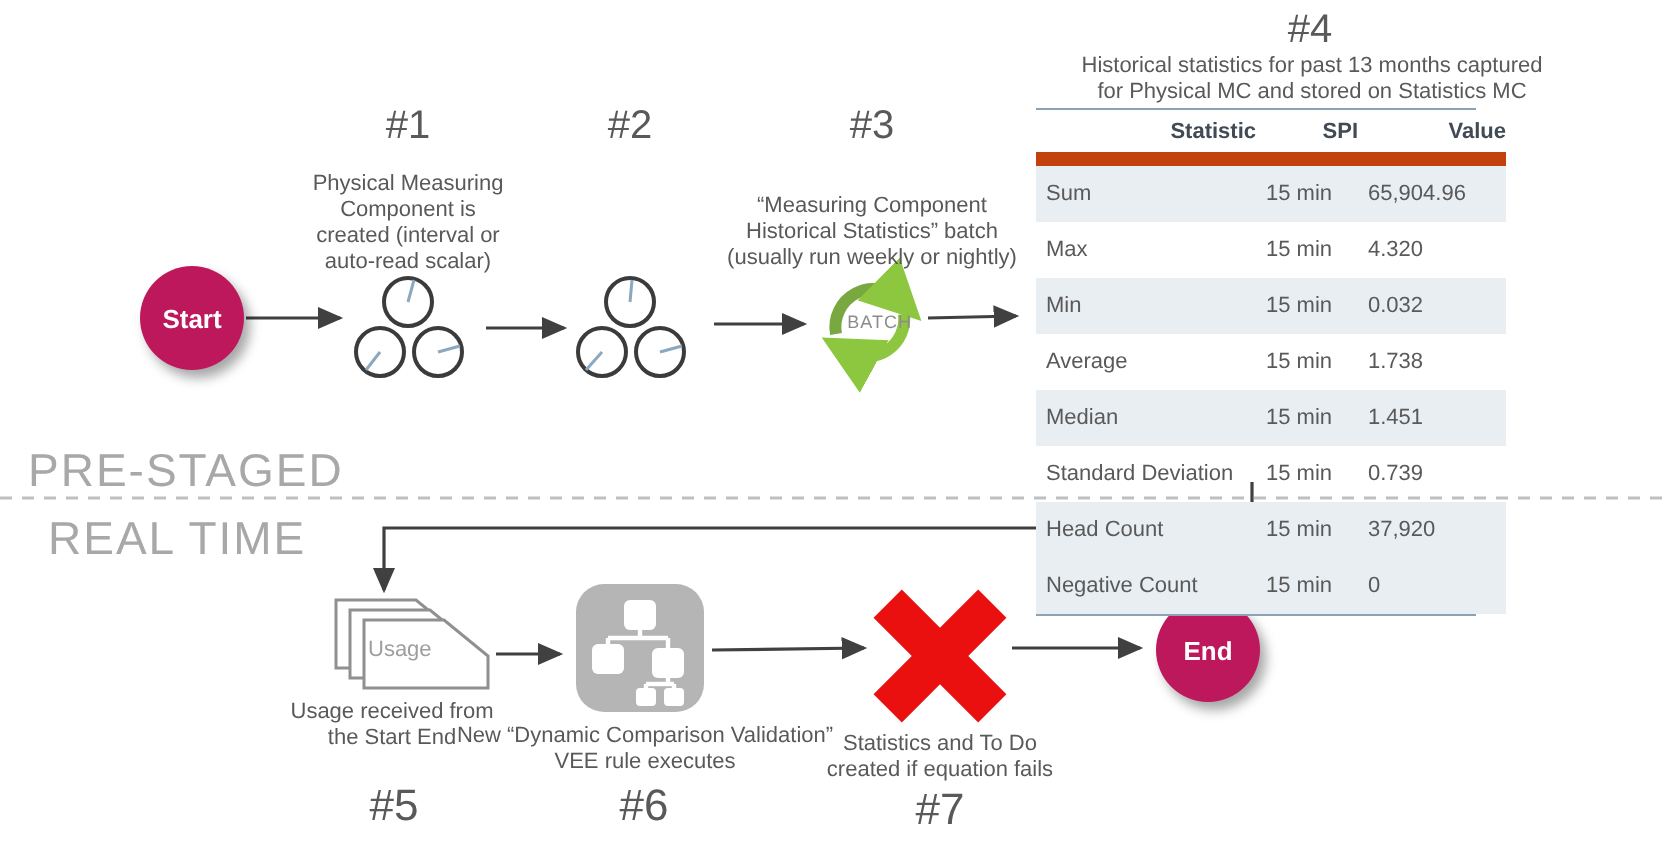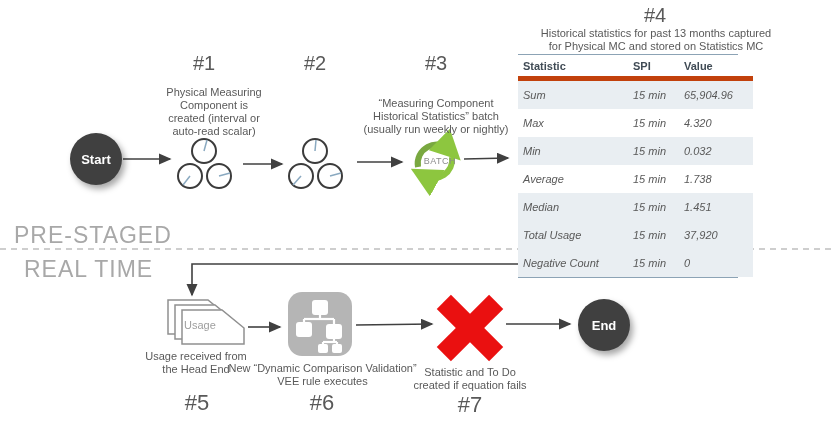--- a/index.html
+++ b/index.html
@@ -4,31 +4,31 @@
 <style>
   html,body{margin:0;padding:0;background:#fff;}
   #canvas{position:relative;width:834px;height:428px;background:#ffffff;overflow:hidden;
           font-family:"Liberation Sans",sans-serif;}
   #shapes{position:absolute;left:0;top:0;z-index:1;}
   .abs{position:absolute;z-index:2;}
   .num{font-size:20px;color:#595959;text-align:center;}
   .num-lg{font-size:22px;color:#595959;text-align:center;}
   .desc{font-size:11px;line-height:13px;color:#595959;text-align:center;white-space:pre-line;}
   .section-label{font-size:23px;color:#a8a8a8;letter-spacing:1px;}
-  .node{width:52px;height:52px;border-radius:50%;background:#404040;color:#fff;
+  .node{width:52px;height:52px;border-radius:50%;background:#be185d;color:#fff;
         display:flex;align-items:center;justify-content:center;font-size:13px;font-weight:bold;
         box-shadow:3px 4px 6px rgba(0,0,0,0.35);}
   .batch-text{font-size:9px;color:#8c8c8c;text-align:right;letter-spacing:0.5px;}
   .usage-text{font-size:11px;color:#9e9e9e;text-align:left;}
   
   .stats-table{left:518px;top:54px;width:220px;border-top:1px solid #8ca3b5;border-bottom:1px solid #8ca3b5;}
   .stats-table table{border-collapse:collapse;table-layout:fixed;width:220px;font-size:11px;}
-  .stats-table th{font-weight:bold;color:#404b55;text-align:left;padding:4px 0 4px 5px;
-                  border-bottom:5px solid #c2410c;height:13px;}
-  .stats-table td{color:#595959;text-align:left;padding:0 0 0 5px;height:28px;font-style:italic;}
+  .stats-table th{font-weight:bold;color:#404b55;text-align:right;padding:4px 0 4px 5px;
+                  border-bottom:7px solid #c2410c;height:13px;}
+  .stats-table td{color:#595959;text-align:left;padding:0 0 0 5px;height:28px;}
   .stats-table tr.band td{background:#e9eef2;}
   .c1{width:105px;} .c2{width:46px;} .c3{width:69px;}
   
   .vee-icon{left:288px;top:292px;width:64px;height:64px;background:#b5b5b5;border-radius:14px;}
 </style>
 </head>
 <body>
 
 <div id="canvas">
 
@@ -102,21 +102,21 @@
   <div class="abs section-label" style="left:24px;top:256px;">REAL TIME</div>
 
   <div class="abs node" style="left:70px;top:133px;">
     <span>Start</span>
   </div>
   <div class="abs node" style="left:578px;top:299px;">
     <span>End</span>
   </div>
 
   <div class="abs num" style="left:154px;top:52px;width:100px;">#1</div>
-  <div class="abs desc" style="left:144px;top:86px;width:140px;">Physical Measuring
+  <div class="abs desc" style="left:134px;top:86px;width:140px;">Physical Measuring
 Component is
 created (interval or
 auto-read scalar)</div>
 
   <div class="abs num" style="left:265px;top:52px;width:100px;">#2</div>
 
   <div class="abs num" style="left:386px;top:52px;width:100px;">#3</div>
   <div class="abs desc" style="left:346px;top:97px;width:180px;">“Measuring Component
 Historical Statistics” batch
 (usually run weekly or nightly)</div>
@@ -155,38 +155,43 @@
         <tr>
           <td>Average</td>
           <td>15 min</td>
           <td>1.738</td>
           </tr>
         <tr class="band">
           <td>Median</td>
           <td>15 min</td>
           <td>1.451</td>
           </tr>
-        <tr class="band">
-          <td>Total Usage</td>
+        <tr>
+          <td>Standard Deviation</td>
+          <td>15 min</td>
+          <td>0.739</td>
+          </tr>
+        <tr class="band">
+          <td>Head Count</td>
           <td>15 min</td>
           <td>37,920</td>
           </tr>
         <tr class="band">
           <td>Negative Count</td>
           <td>15 min</td>
           <td>0</td>
           </tr>
       </tbody>
     </table>
   </div>
 
   <div class="abs usage-text" style="left:184px;top:319px;width:50px;">Usage</div>
 
   <div class="abs desc" style="left:126px;top:350px;width:140px;">Usage received from
-the Head End</div>
+the Start End</div>
   <div class="abs num-lg" style="left:147px;top:390px;width:100px;">#5</div>
 
   <div class="abs vee-icon">
     <svg width="64" height="64" viewBox="0 0 64 64">
       <g stroke="#ffffff" stroke-width="2.2" fill="none">
         <line x1="32" y1="22" x2="32" y2="27"></line>
         <line x1="16" y1="27" x2="46" y2="27"></line>
         <line x1="16" y1="27" x2="16" y2="31"></line>
         <line x1="46" y1="27" x2="46" y2="33"></line>
         <line x1="46" y1="47" x2="46" y2="50"></line>
@@ -201,17 +206,17 @@
         <rect x="30" y="52" width="10" height="9" rx="2"></rect>
         <rect x="44" y="52" width="10" height="9" rx="2"></rect>
       </g>
     </svg>
   </div>
 
   <div class="abs desc" style="left:210px;top:362px;width:225px;">New “Dynamic Comparison Validation”
 VEE rule executes</div>
   <div class="abs num-lg" style="left:272px;top:390px;width:100px;">#6</div>
 
-  <div class="abs desc" style="left:400px;top:366px;width:140px;">Statistic and To Do
+  <div class="abs desc" style="left:400px;top:366px;width:140px;">Statistics and To Do
 created if equation fails</div>
   <div class="abs num-lg" style="left:420px;top:392px;width:100px;">#7</div>
 
 </div>
 
 </body></html>

